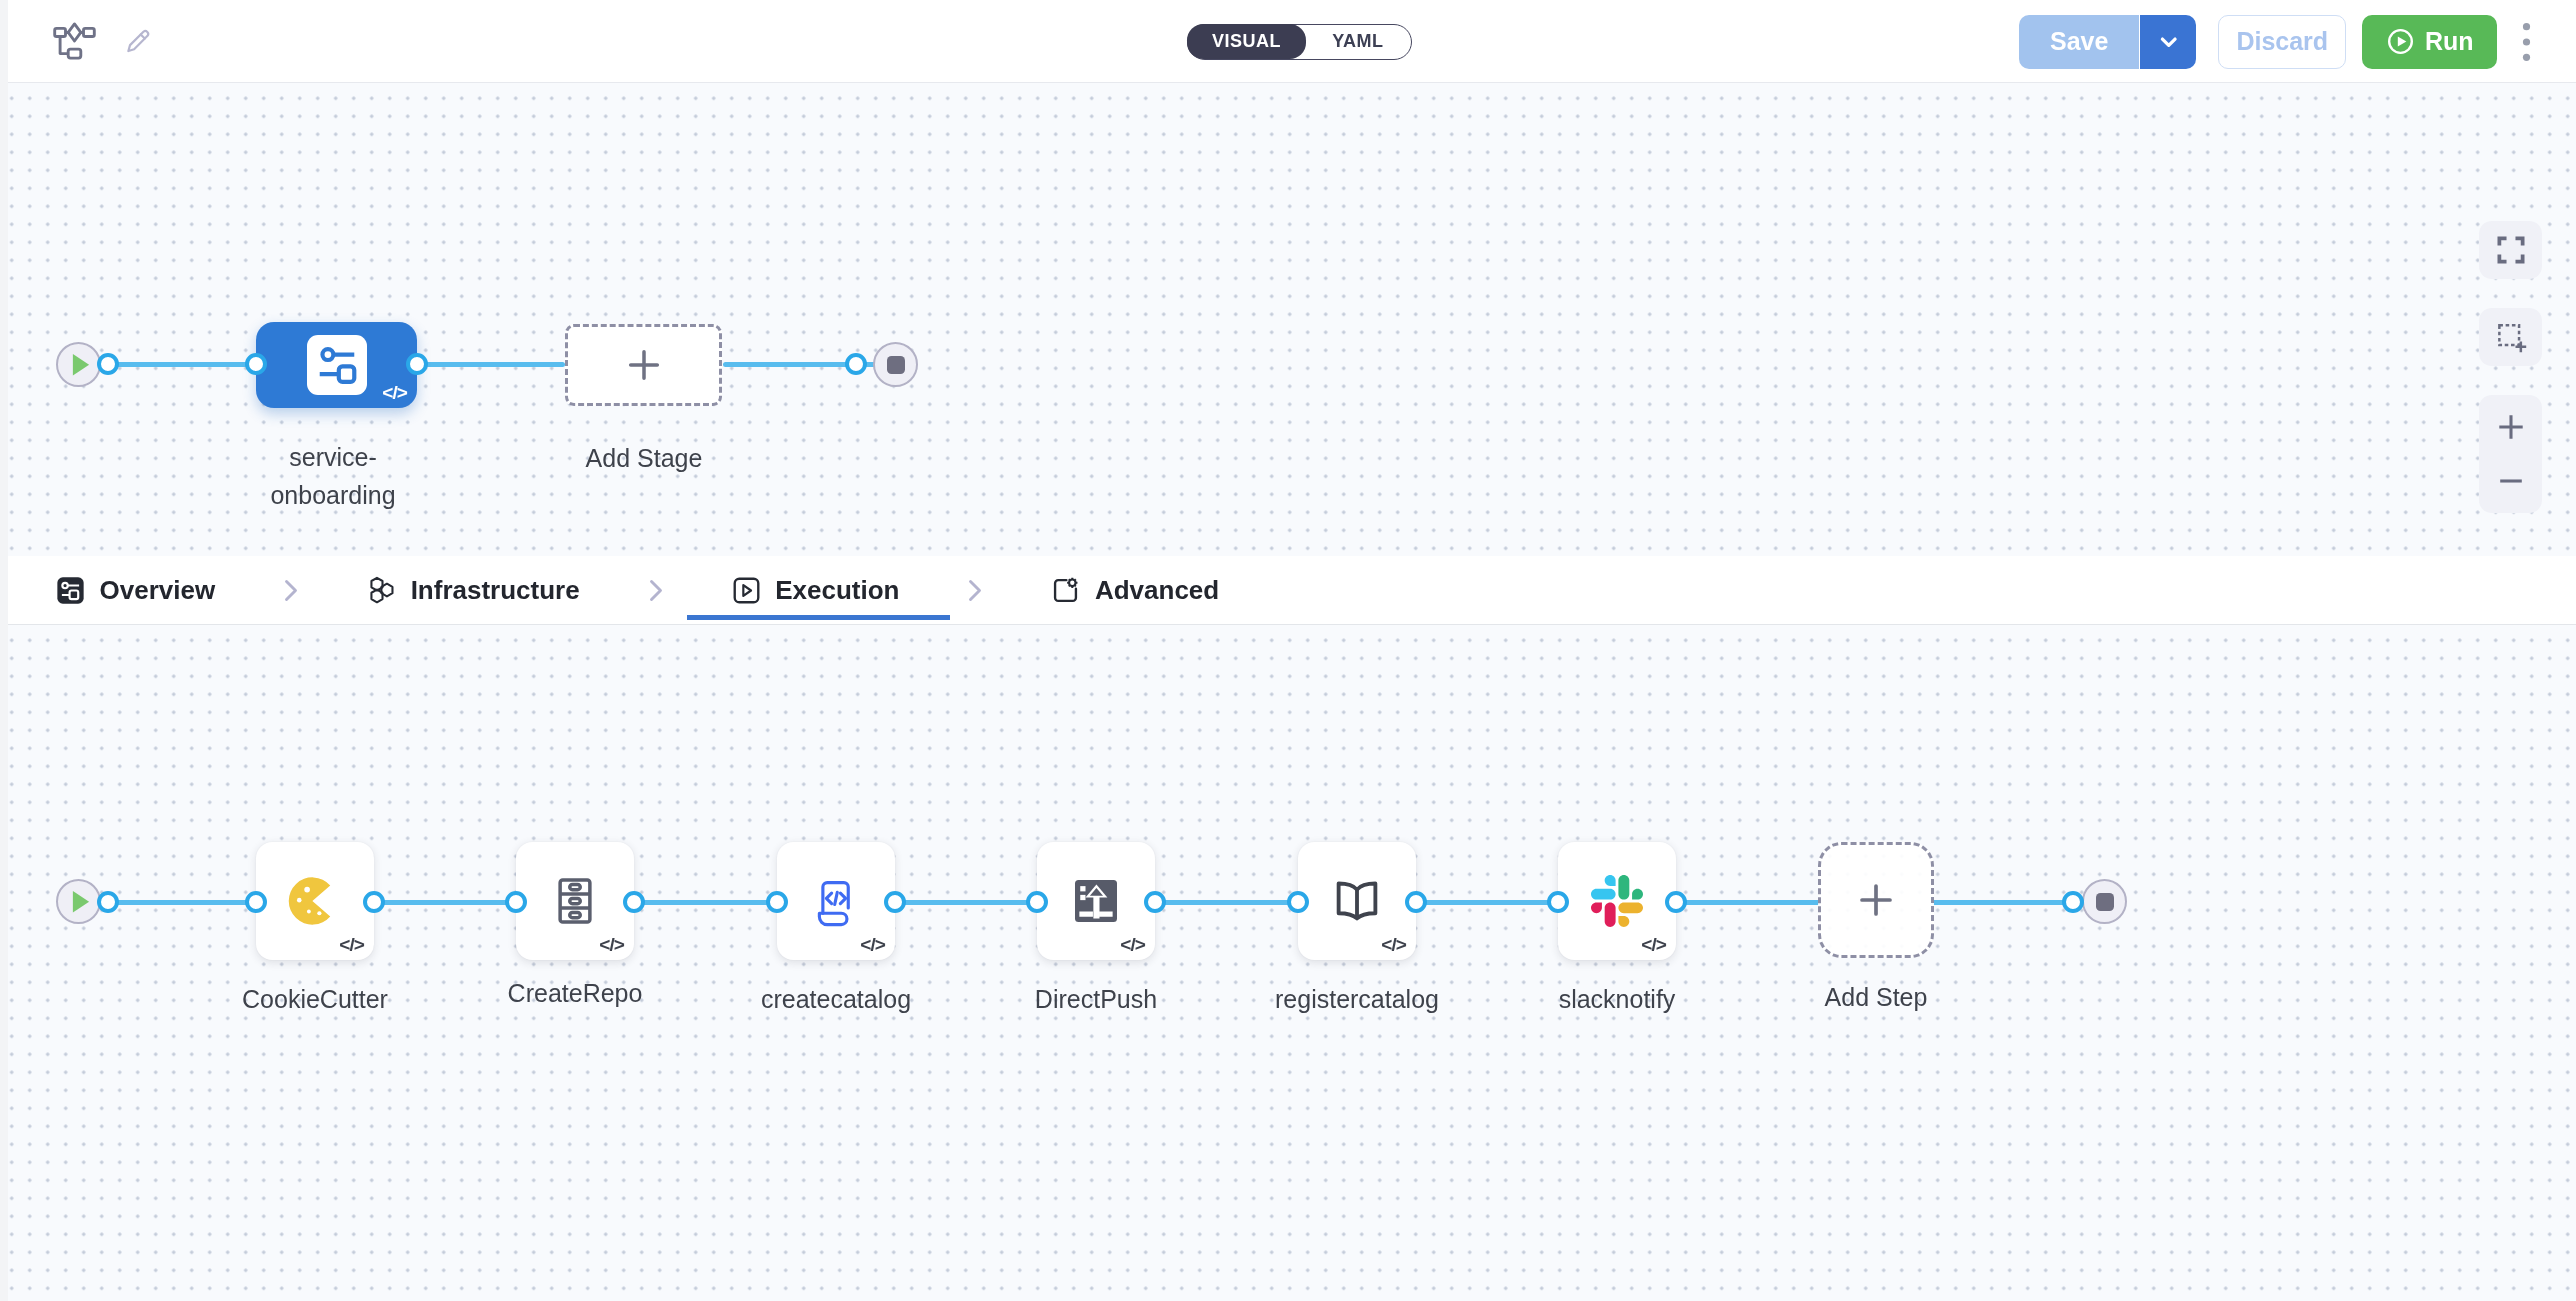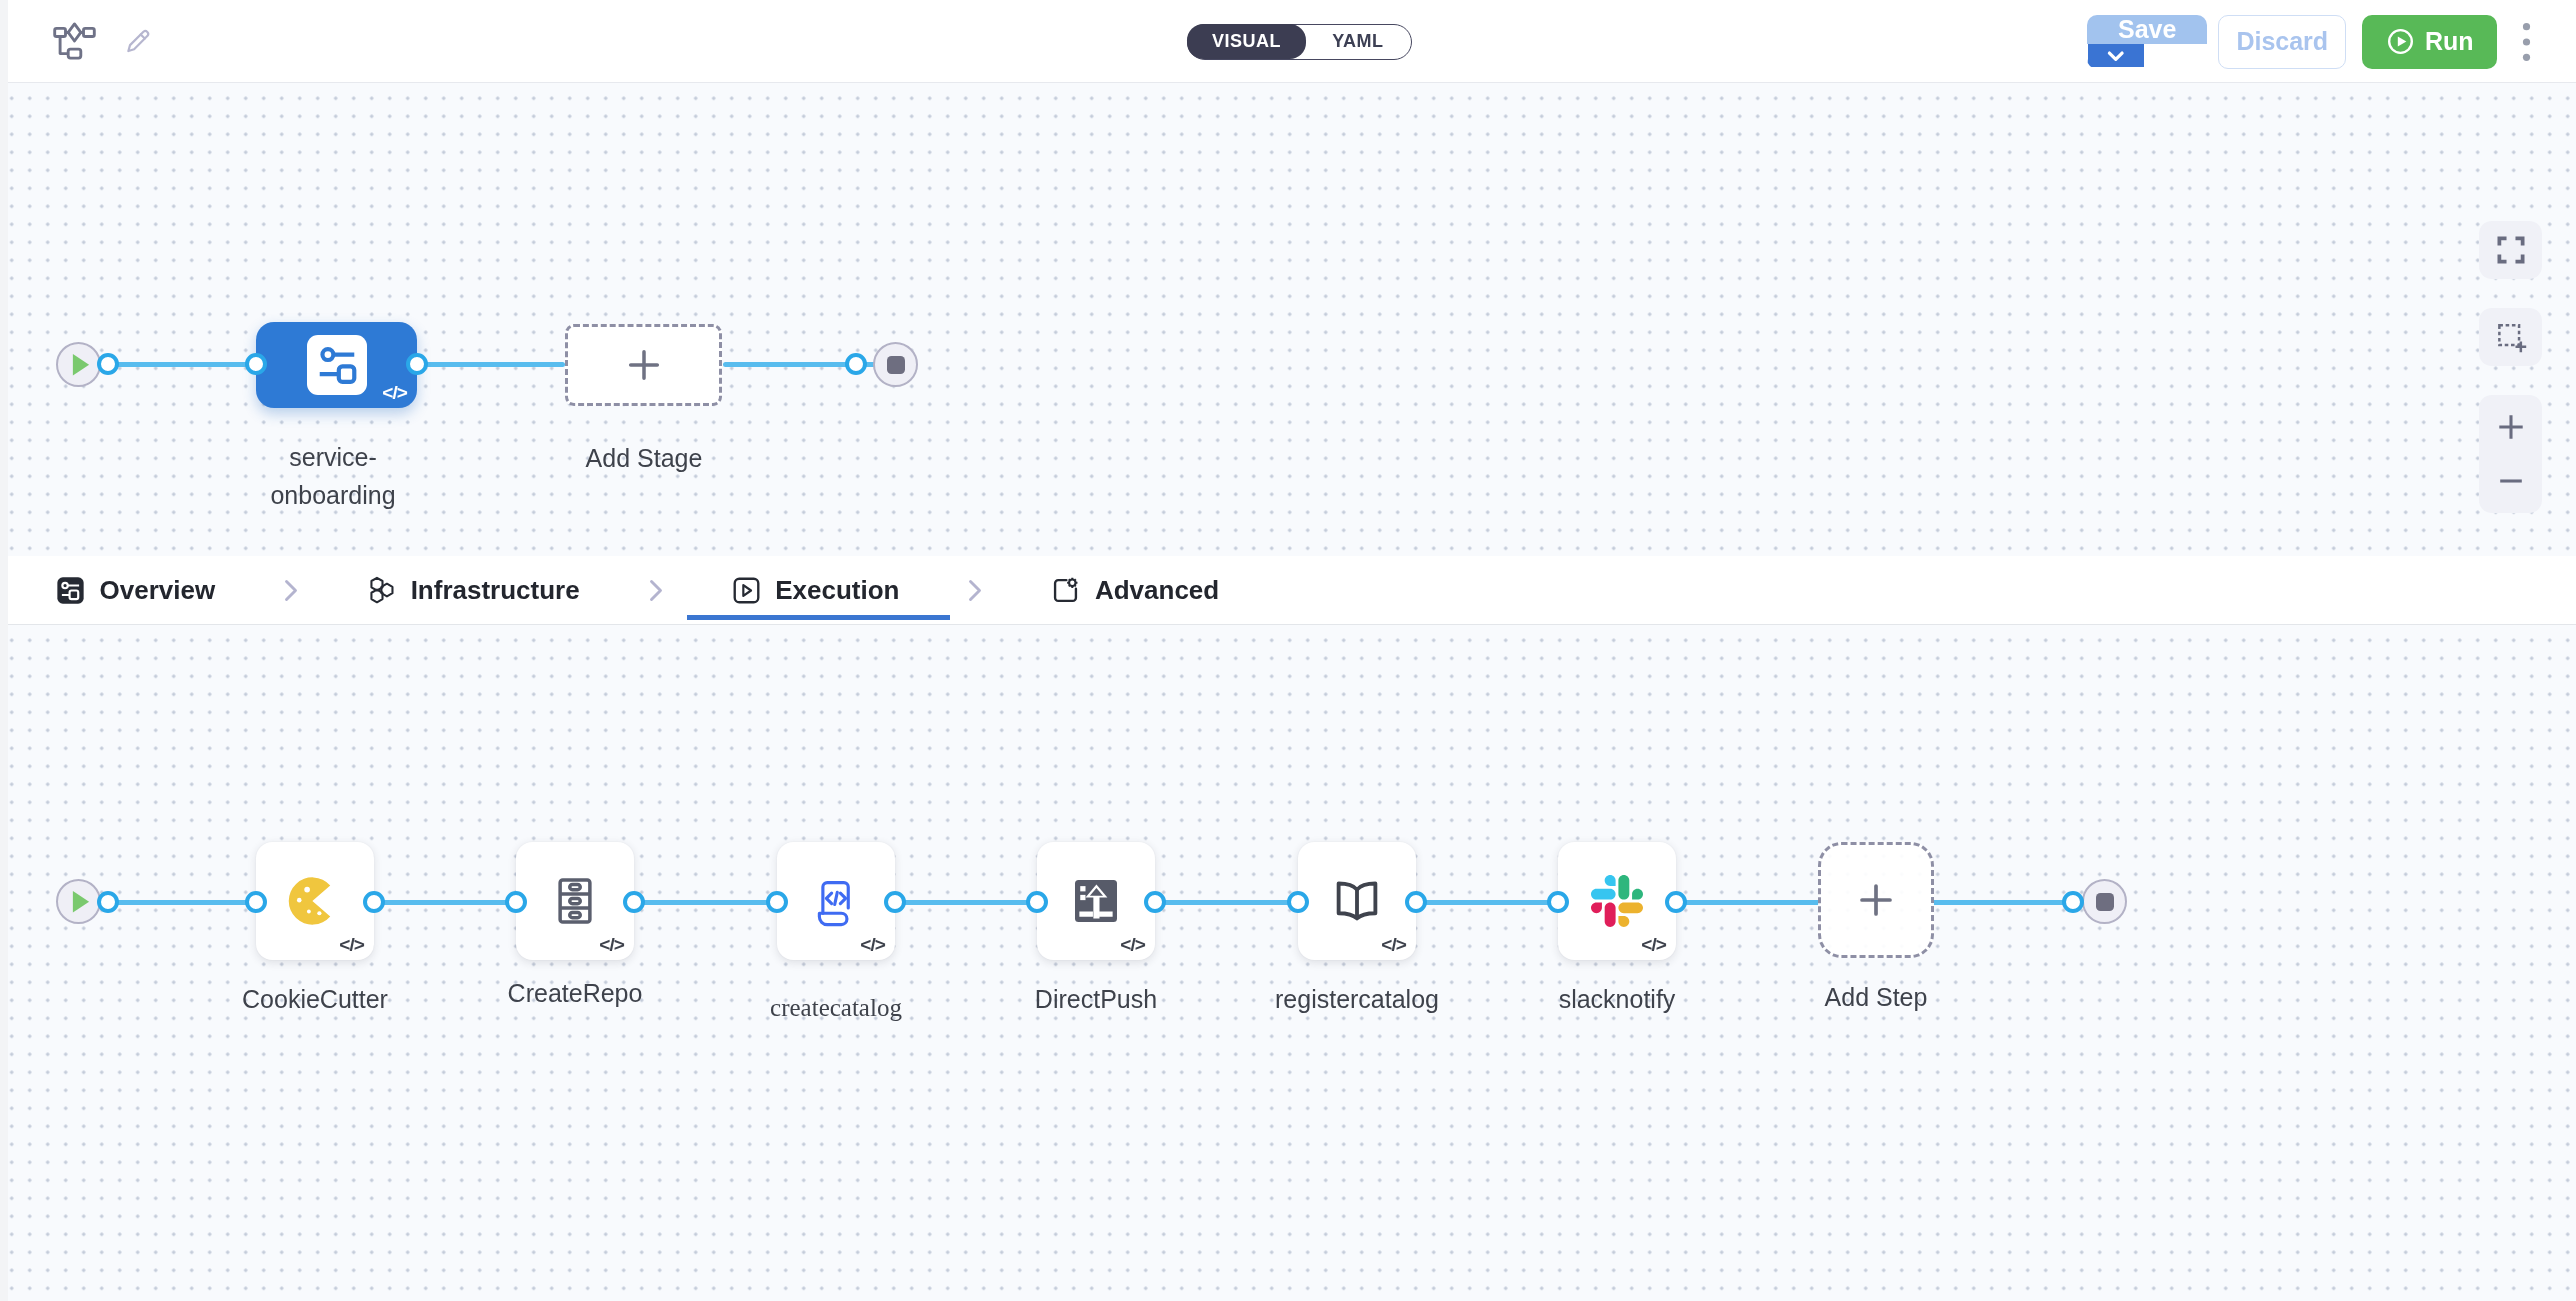--- a/index.html
+++ b/index.html
@@ -11,21 +11,21 @@
   .title{margin-left:20px;font-size:34px;font-weight:700;color:#23252d;letter-spacing:-0.3px;}
   .pencil{margin-left:25px;display:flex;}
   .mode-toggle{position:absolute;left:1187px;top:23.5px;height:36px;display:inline-flex;align-items:stretch;border:1.8px solid #474860;border-radius:19px;background:#fff;box-sizing:border-box;}
   .seg{display:flex;align-items:center;justify-content:center;font-size:18px;font-weight:700;letter-spacing:0.5px;cursor:pointer;}
   .seg.visual{background:#3c3d52;color:#fff;border-radius:16.3px;padding:0 25px;margin:-0.9px;}
   .seg.yaml{color:#3d4054;padding:0 27px;}
   .hdr-right{position:absolute;right:45px;top:14.5px;height:54px;display:flex;align-items:center;}
   .badge{height:54px;display:flex;align-items:center;gap:11px;padding:0 20px;border:1.8px solid #b9dcf2;border-radius:9px;background:#fcfeff;box-sizing:border-box;margin-right:42px;}
   .badge .lbl{font-size:22.6px;font-weight:700;color:#22262c;}
   .badge .time{font-size:22.6px;color:#6e737e;}
-  .save-split{display:flex;height:54px;border-radius:10px;overflow:hidden;margin-right:11px;flex-direction:column;}
+  .save-split{display:flex;height:54px;border-radius:10px;overflow:hidden;margin-right:22px;}
   .save-main{background:#a2c3ee;color:#fff;font-size:25px;font-weight:700;display:flex;align-items:center;padding:0 31px;}
   .save-caret{width:56px;background:#3a74d3;display:flex;align-items:center;justify-content:center;border-left:1.8px solid #fff;}
   .discard{height:54px;display:flex;align-items:center;padding:0 17px;border:1.8px solid #cfdef5;border-radius:10px;background:#fff;color:#a9c4ee;font-size:25px;font-weight:700;box-sizing:border-box;margin-right:16.3px;}
   .run{height:54px;display:flex;align-items:center;gap:10px;padding:0 23.5px;border-radius:10px;background:#58b957;color:#fff;font-size:25px;font-weight:700;margin-right:25px;}
   .kebab{display:flex;}
 
   
   .canvas{position:absolute;left:0;right:0;background-color:#f8fafd;background-image:radial-gradient(circle,#c3cbd9 1.4px,transparent 1.9px);background-size:18px 18px;background-position:2.7px 6.3px;}
   #canvas-top{top:83px;height:473px;}
   #canvas-bottom{top:625px;height:677px;}
@@ -319,21 +319,21 @@
     <div class="port" style="left:1037px;top:277px;"></div>
     <div class="port" style="left:1155px;top:277px;"></div>
     <div class="port" style="left:1298px;top:277px;"></div>
     <div class="port" style="left:1416px;top:277px;"></div>
     <div class="port" style="left:1558px;top:277px;"></div>
     <div class="port" style="left:1676px;top:277px;"></div>
     <div class="port" style="left:2073px;top:277px;"></div>
 
     <div class="canvas-label" style="left:315px;top:355px;">CookieCutter</div>
     <div class="canvas-label" style="left:575px;top:349px;">CreateRepo</div>
-    <div class="canvas-label" style="left:836px;top:364px;font-family:Liberation Serif, serif;">createcatalog</div>
+    <div class="canvas-label" style="left:836px;top:355px;">createcatalog</div>
     <div class="canvas-label" style="left:1096px;top:355px;">DirectPush</div>
     <div class="canvas-label" style="left:1357px;top:355px;">registercatalog</div>
     <div class="canvas-label" style="left:1617px;top:355px;">slacknotify</div>
     <div class="canvas-label" style="left:1876px;top:353px;">Add Step</div>
   </div>
 
   <div class="ctl-stack">
     <div class="ctl sq">
       <svg width="34" height="34" viewBox="0 0 38 38" fill="none" stroke="#696c80" stroke-width="4.2">
         <path d="M6 14 V6 H14 M24 6 H32 V14 M32 24 V32 H24 M14 32 H6 V24"></path>

